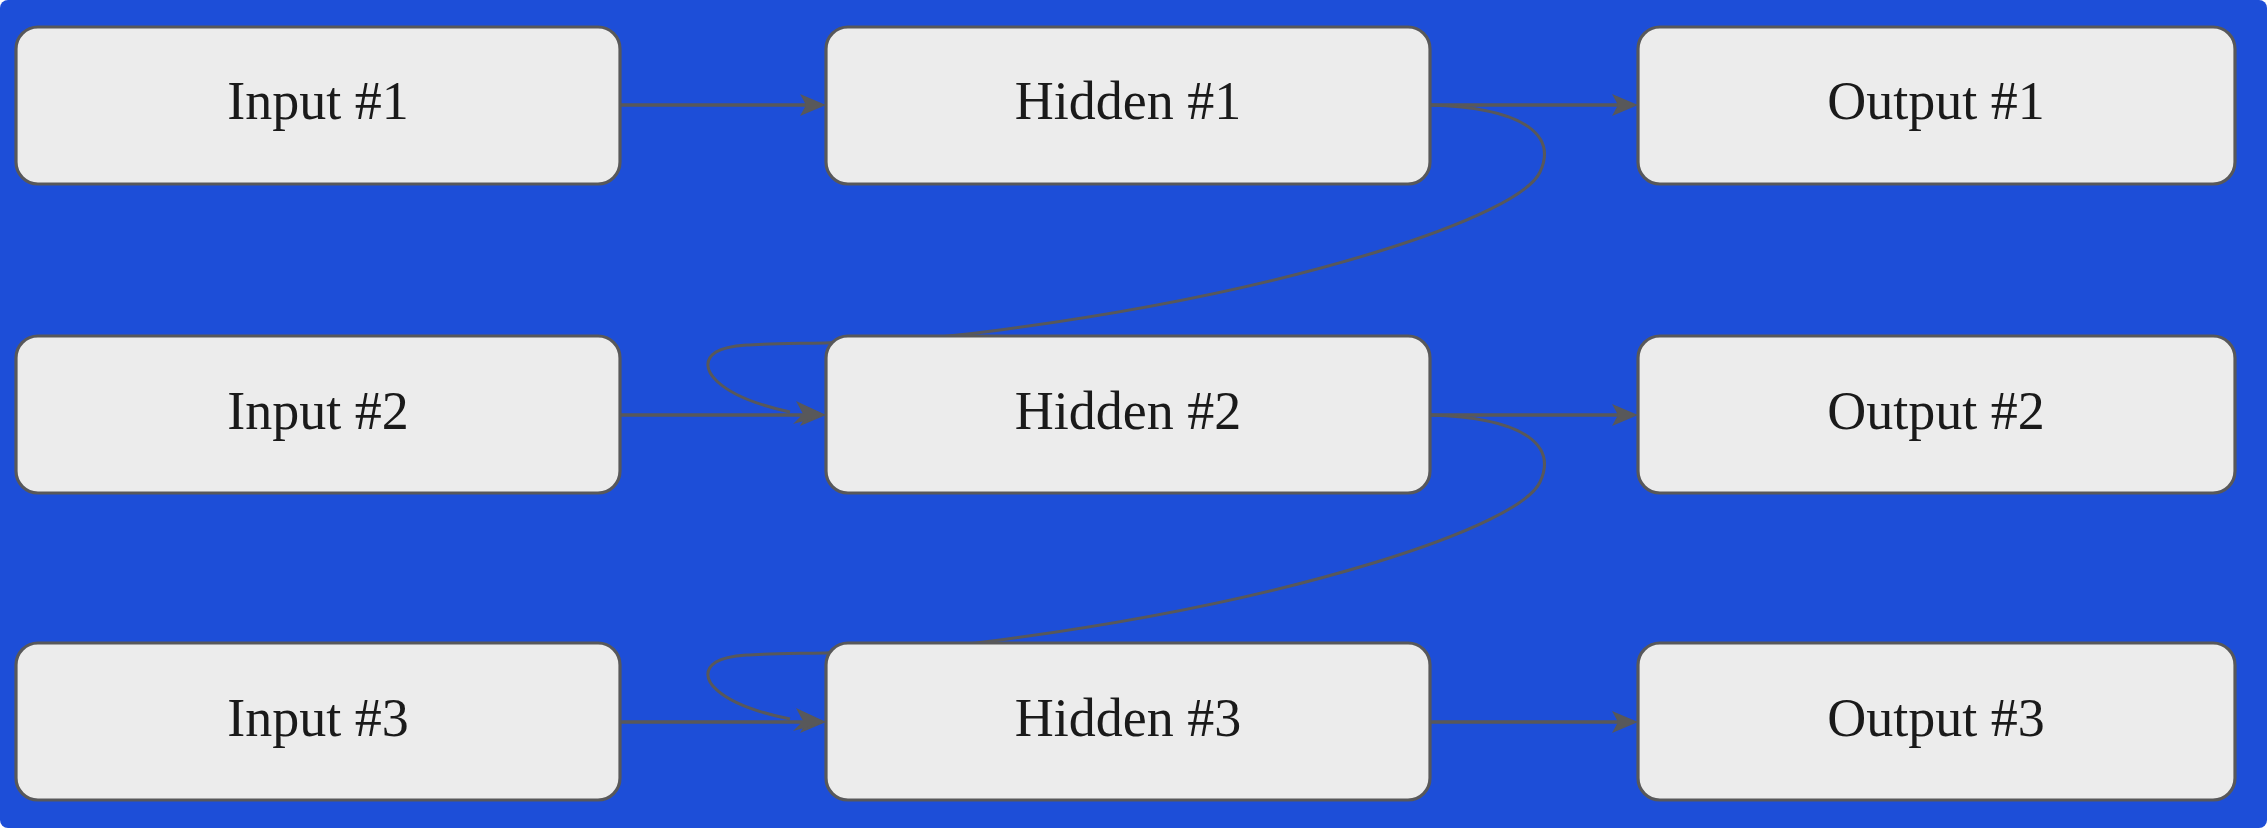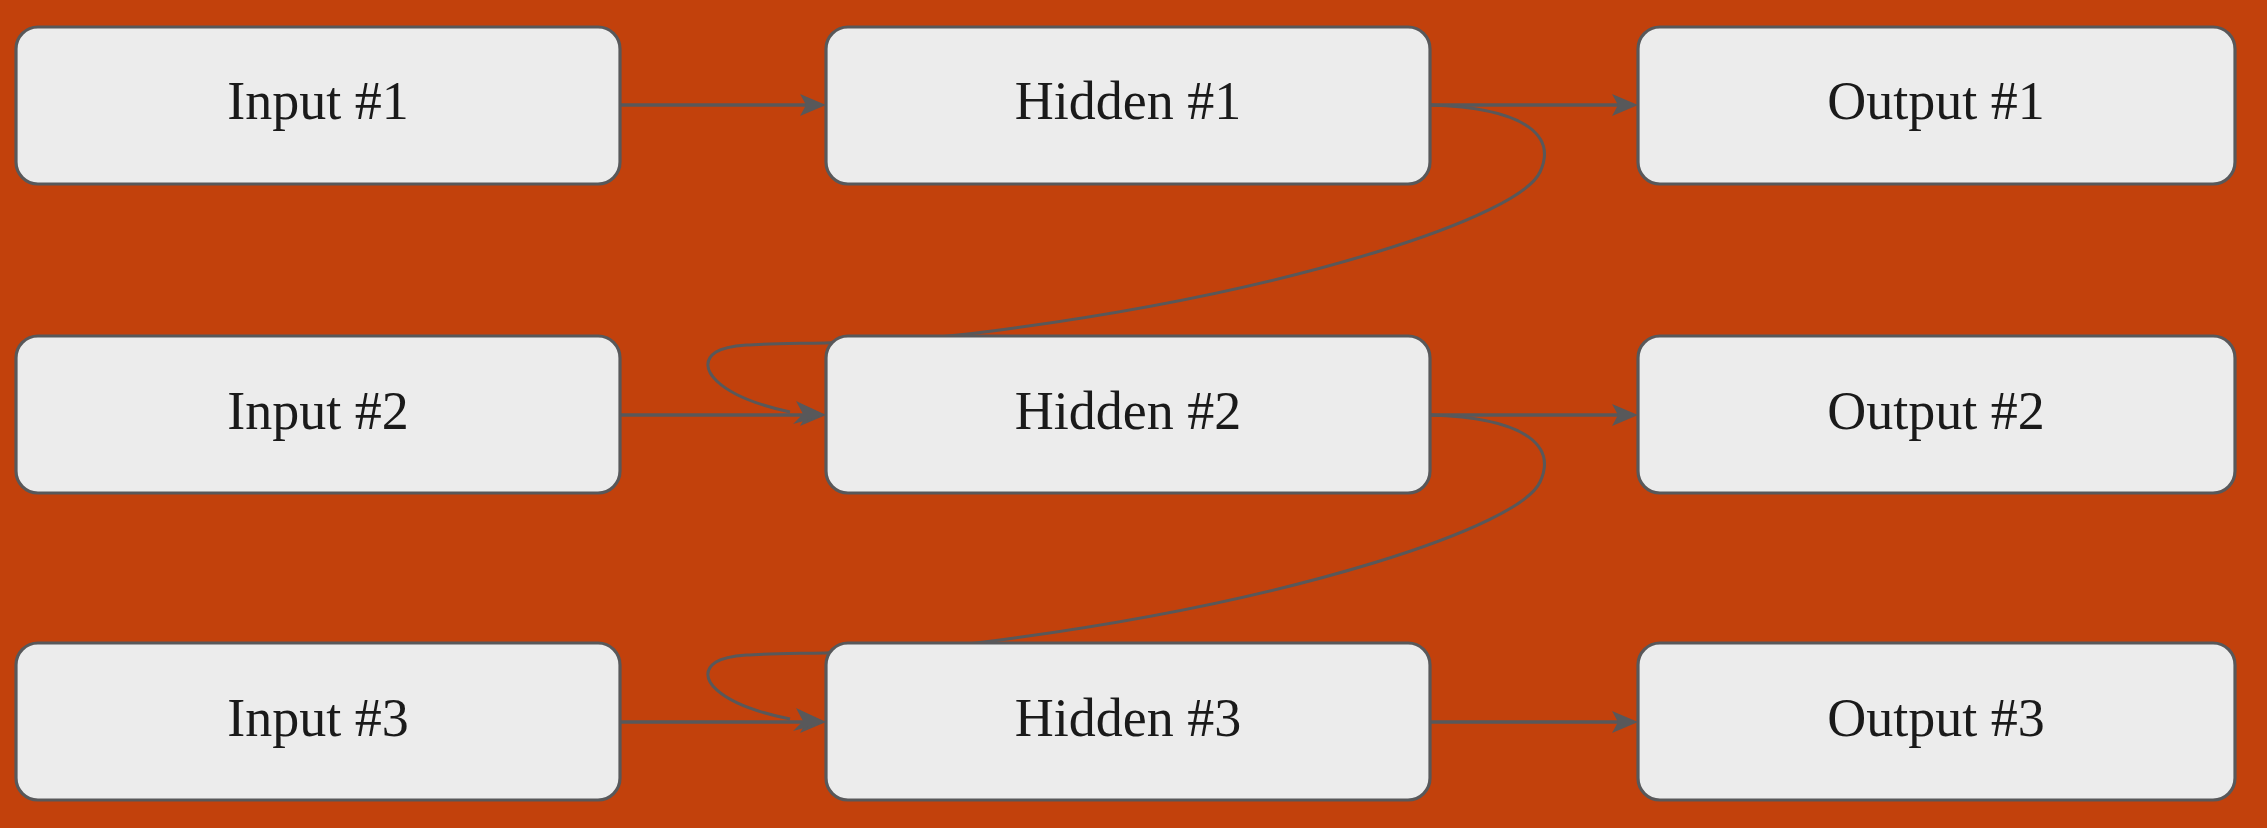--- a/index.html
+++ b/index.html
@@ -4,23 +4,24 @@
 <style>
   html, body {
     margin: 0;
     padding: 0;
     background: #ffffff;
   }
   #diagram-root {
     position: relative;
     width: 2267px;
     height: 828px;
-    background: #c2410c;
+    background: #1d4ed8;
     overflow: hidden;
     font-family: "Liberation Serif", "DejaVu Serif", serif;
+    border-radius: 8px;
   }
   svg#nn-svg {
     display: block;
     width: 2267px;
     height: 828px;
   }
   .node-rect {
     fill: #ececec;
     stroke: #58585a;
     stroke-width: 3.2;

